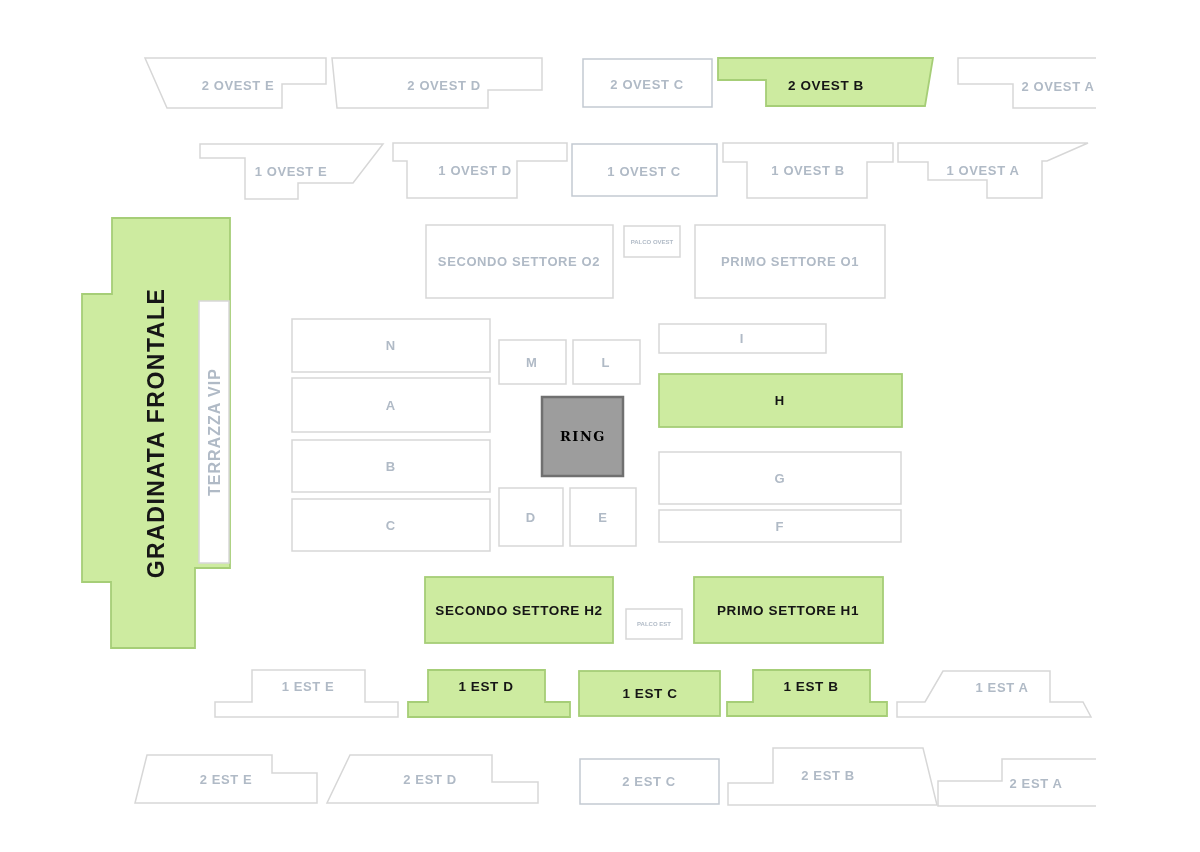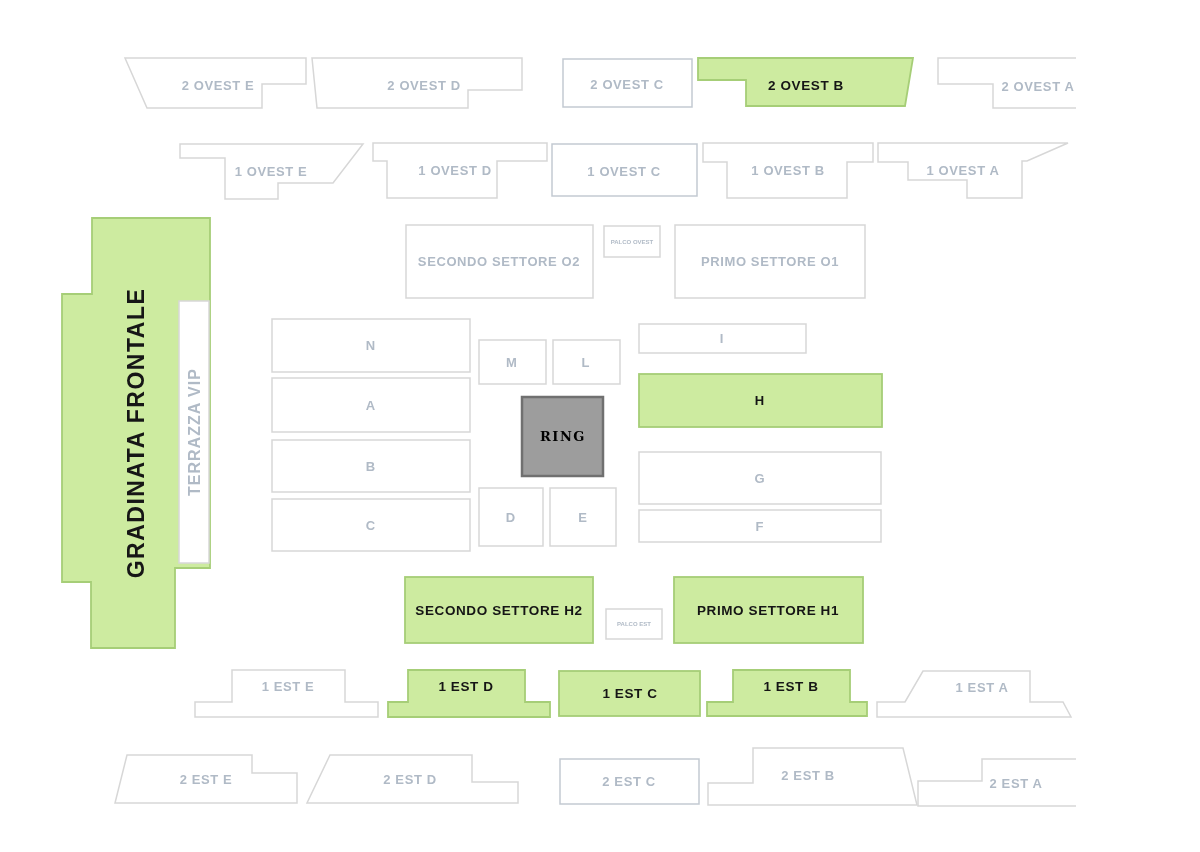--- a/index.html
+++ b/index.html
@@ -1,17 +1,17 @@
 <!DOCTYPE html>
 <html style="--green-fill: #cdeba0; --green-border: #a6ce77; --gray-border: #d7d7d7; --gray-border-dark: #c3cad2; --gray-text: #b0bac6; --ring-fill: #9d9d9d; --ring-border: #707070;"><head>
 <meta charset="utf-8">
 <style>
   html,body{margin:0;padding:0;background:#ffffff;}
   #stage{position:relative;width:1076px;height:852px;background:#fff;overflow:hidden;
-         font-family:"Liberation Sans",sans-serif;}
+         font-family:"Liberation Sans",sans-serif;margin-left:20px;}
   svg{display:block}
   
   .sec{fill:#ffffff;stroke:var(--gray-border,#d7d7d7);stroke-width:1.5;}
   .sec.dark{stroke:var(--gray-border-dark,#c3cad2);}
   .sec.avail{fill:var(--green-fill,#cdeba0);stroke:var(--green-border,#a6ce77);stroke-width:1.8;}
   .sec.ring{fill:var(--ring-fill,#9d9d9d);stroke:var(--ring-border,#707070);stroke-width:2.5;}
   
   .lbl{font:bold 13px "Liberation Sans",sans-serif;fill:var(--gray-text,#b0bac6);
        letter-spacing:.6px;text-anchor:middle;}
   .lbl.blk{fill:#151515;font-size:13.5px;}

